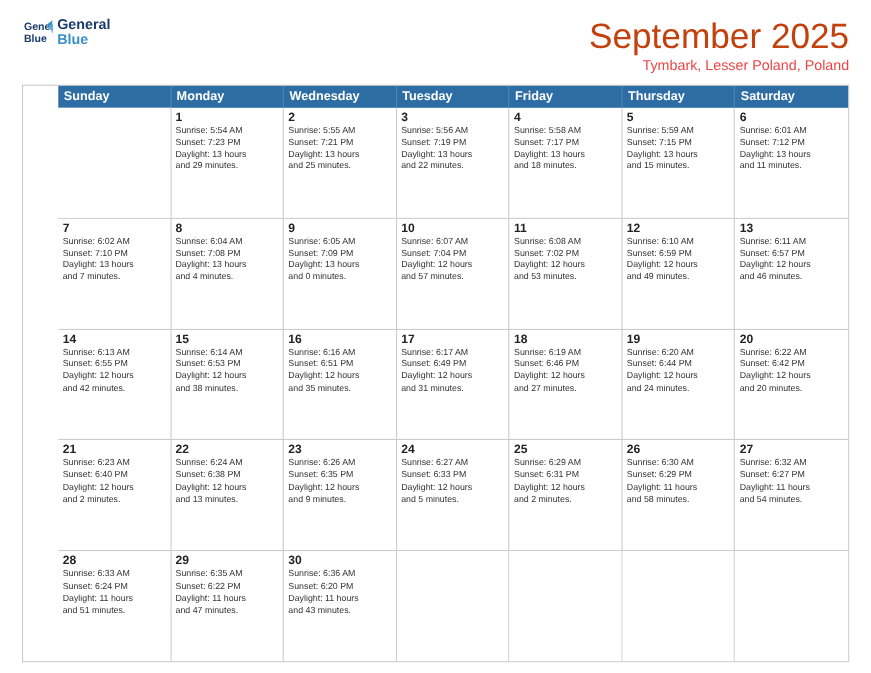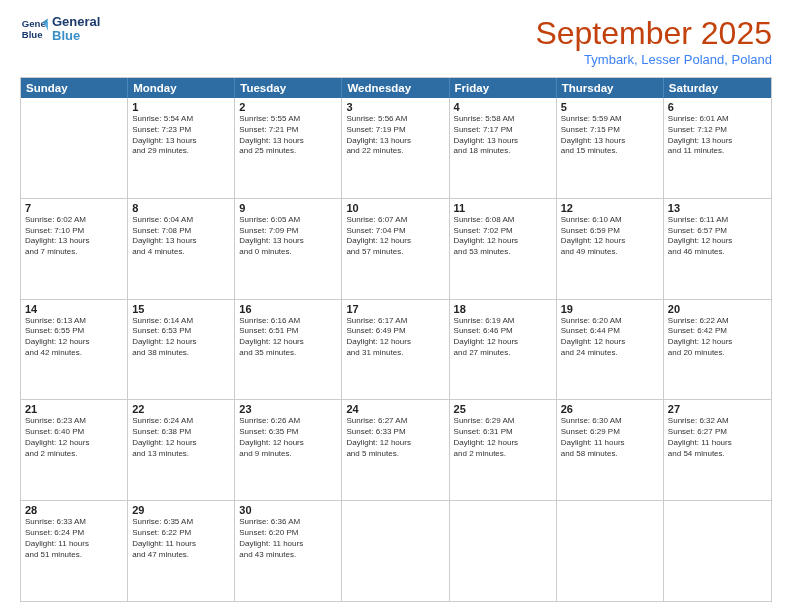--- a/index.html
+++ b/index.html
@@ -35,27 +35,28 @@
     .title-block {
       text-align: right;
     }
     .month-title {
       font-size: 32px;
       font-weight: normal;
       color: #c2410c;
     }
     .location {
       font-size: 13px;
-      color: #3b82f6;
+      color: #ef4444;
     }
     .calendar {
       flex: 1;
       display: flex;
       flex-direction: column;
       border: 1px solid #ccc;
+      padding-left: 32px;
     }
     .day-headers {
       display: grid;
       grid-template-columns: repeat(7, 1fr);
       background: #2e6da4;
     }
     .day-header {
       color: #fff;
       font-size: 11.5px;
       font-weight: bold;
@@ -121,22 +122,22 @@
     <div class="title-block">
       <div class="month-title">September 2025</div>
       <div class="location">Tymbark, Lesser Poland, Poland</div>
     </div>
   </div>
 
   <div class="calendar">
     <div class="day-headers">
     <div class="day-header">Sunday</div>
         <div class="day-header">Monday</div>
+        <div class="day-header">Wednesday</div>
         <div class="day-header">Tuesday</div>
-        <div class="day-header">Wednesday</div>
         <div class="day-header">Friday</div>
         <div class="day-header">Thursday</div>
         <div class="day-header">Saturday</div>
       </div>
     <div class="weeks">
     <div class="week-row">
           <div class="day-cell empty"></div>
           <div class="day-cell">
             <span class="day-number">1</span>
             <span class="cell-line">Sunrise: 5:54 AM</span>

